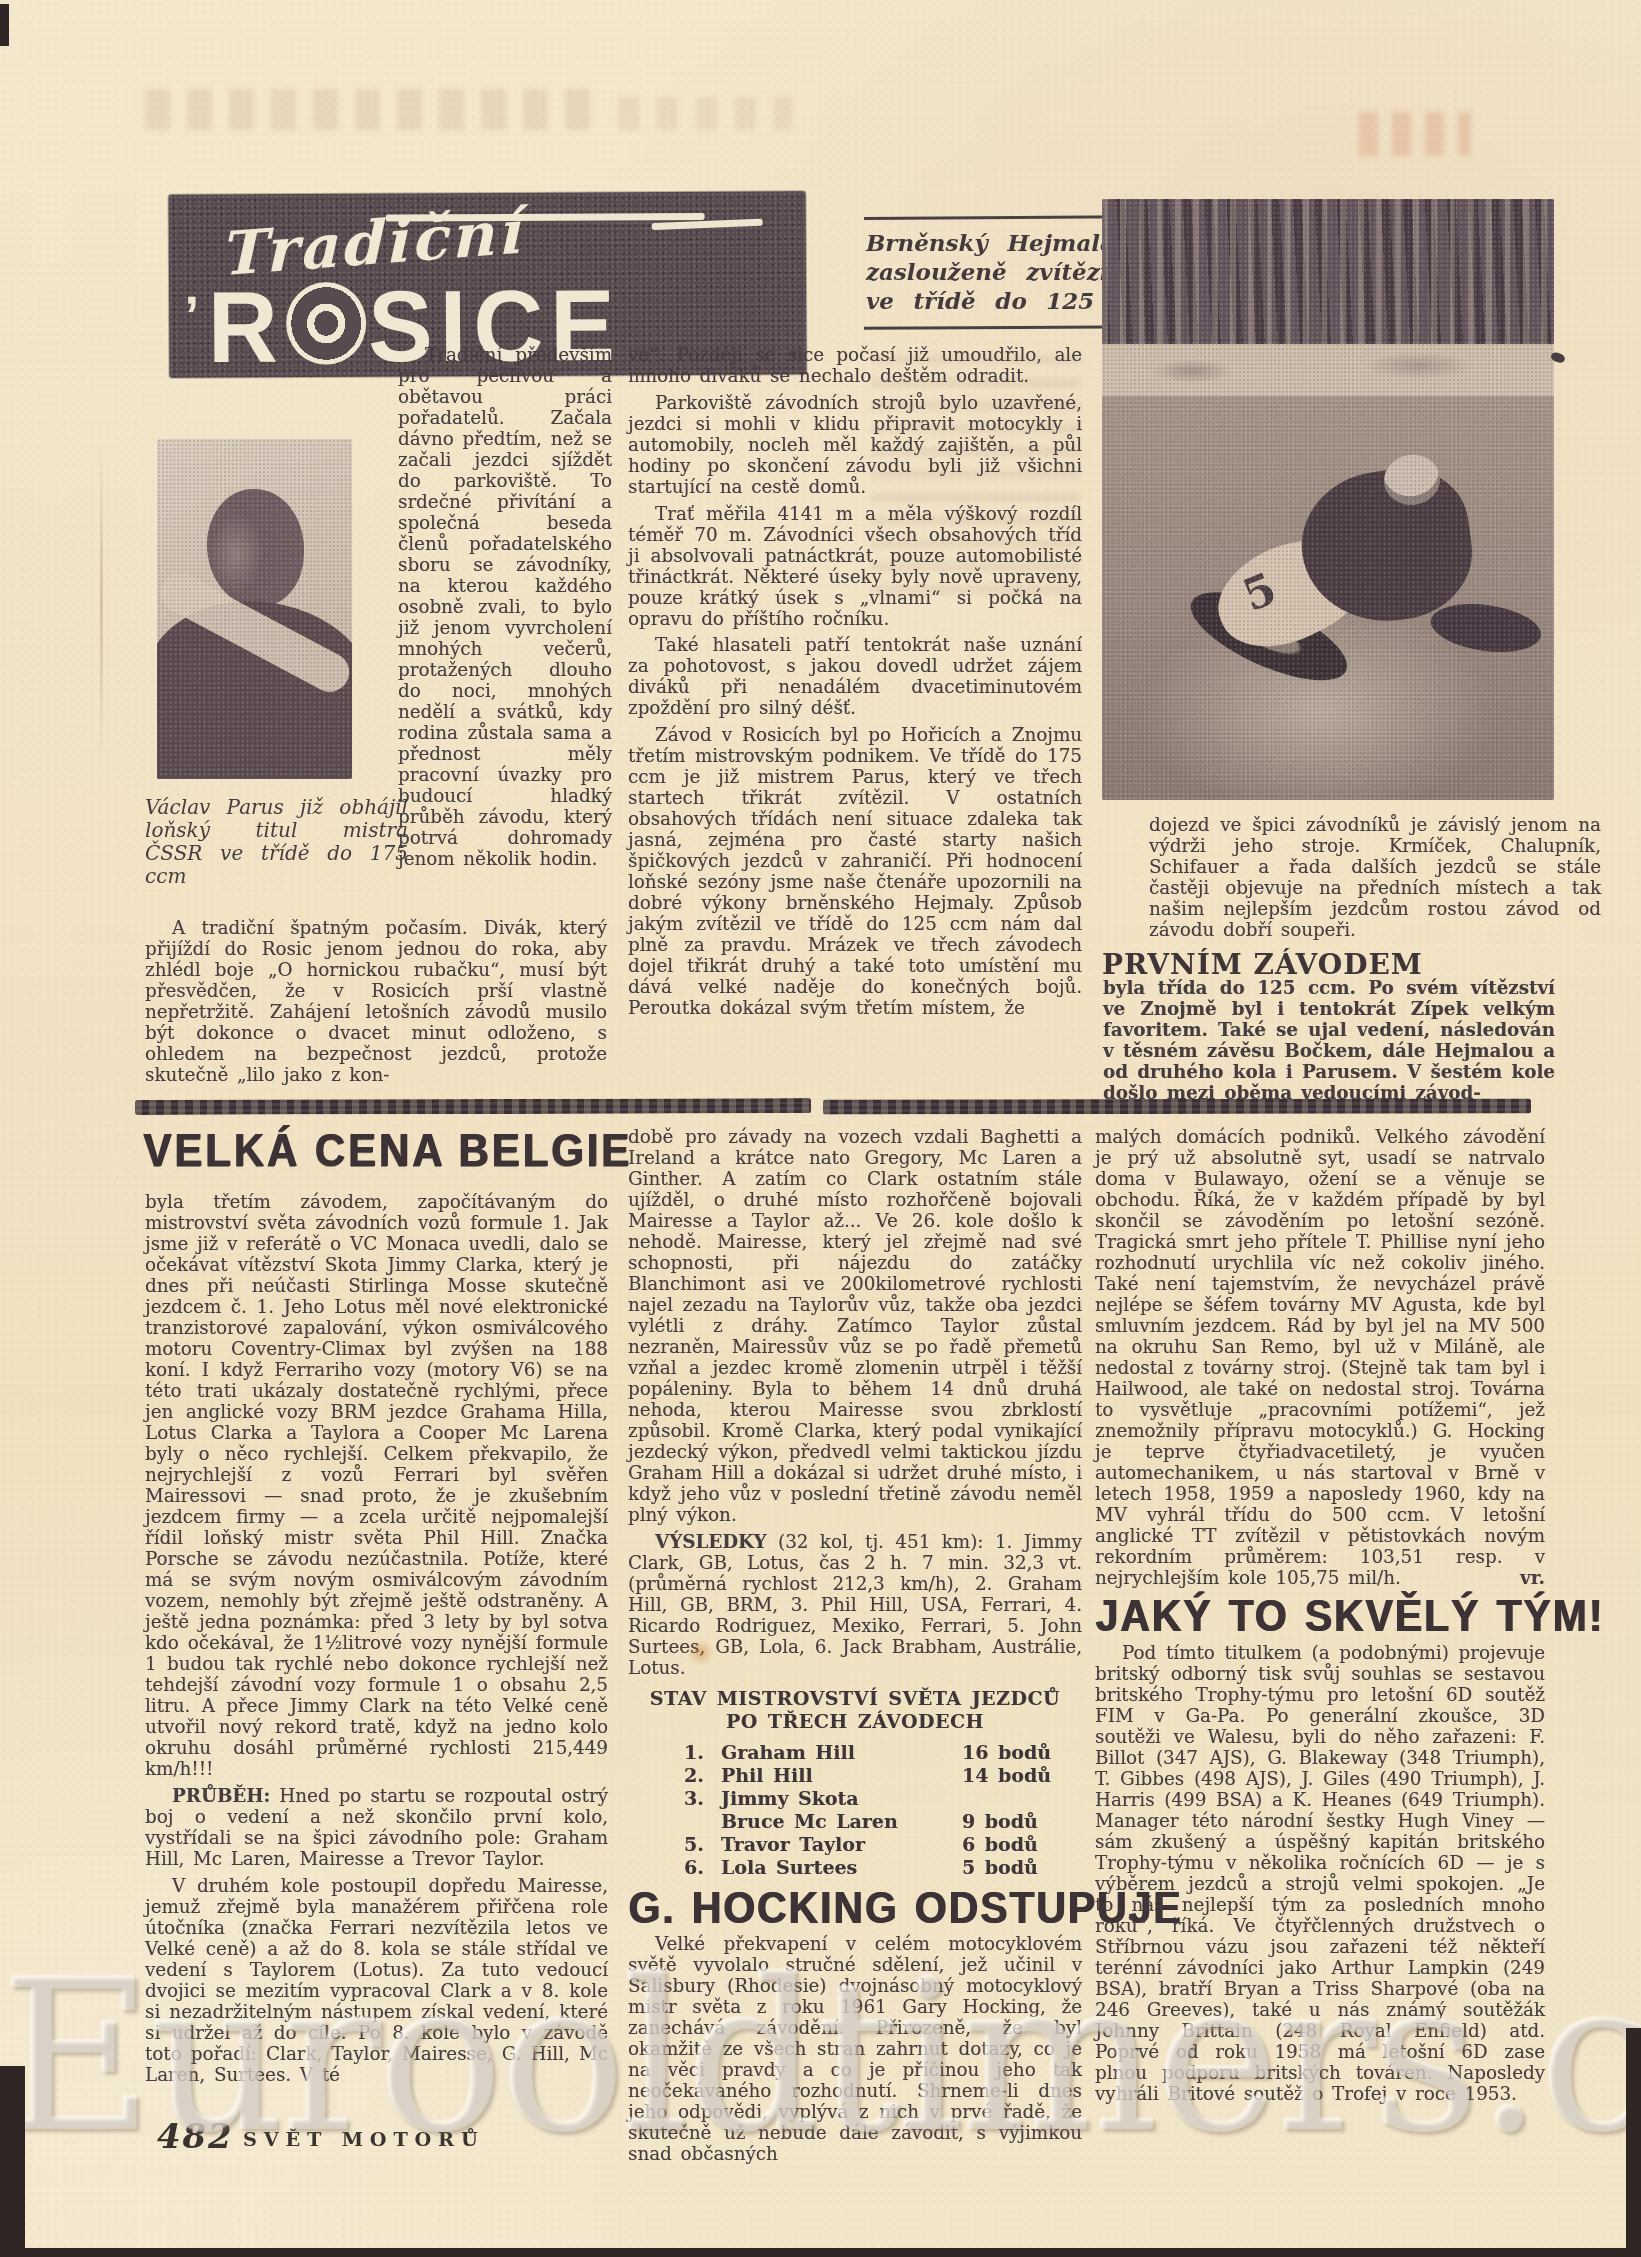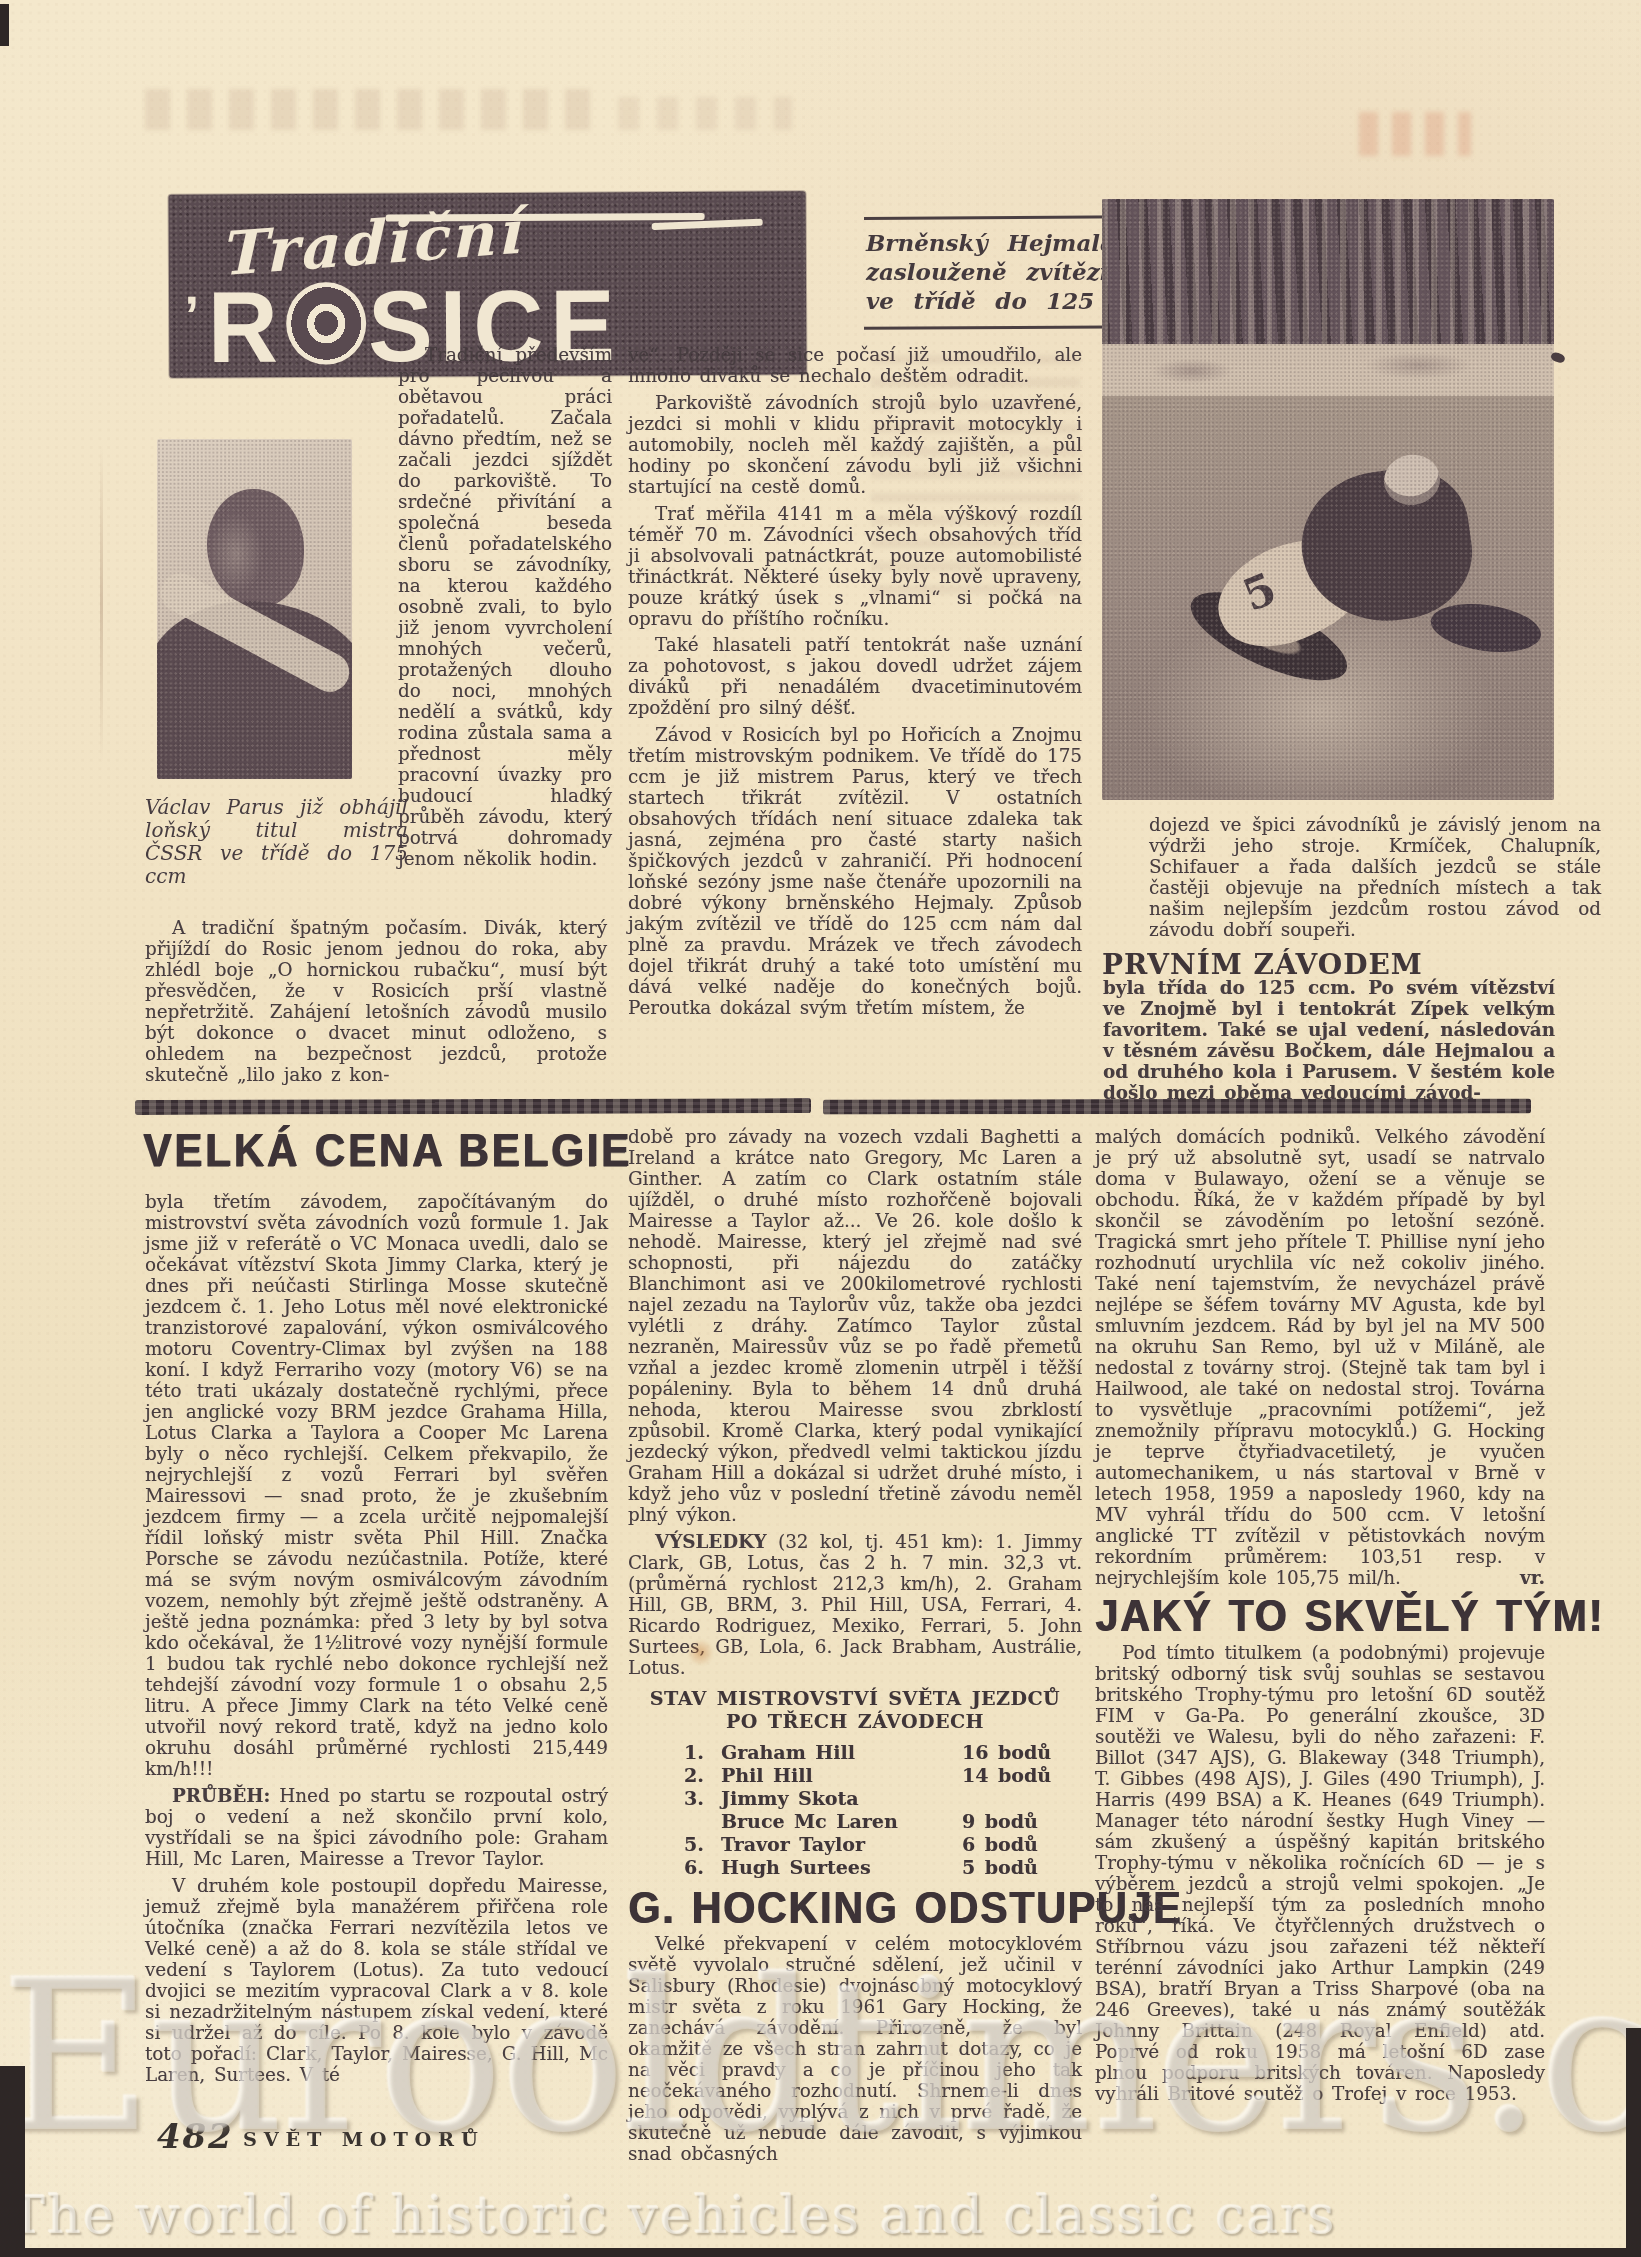--- a/index.html
+++ b/index.html
@@ -248,21 +248,21 @@
           <span class="stav-name">Bruce Mc Laren</span>
           <span class="stav-pts">9 bodů</span>
         </div>
         <div class="stav-row">
           <span class="stav-pos">5.</span>
           <span class="stav-name">Travor Taylor</span>
           <span class="stav-pts">6 bodů</span>
         </div>
         <div class="stav-row">
           <span class="stav-pos">6.</span>
-          <span class="stav-name">Hugh Surtees</span>
+          <span class="stav-name">Lola Surtees</span>
           <span class="stav-pts">5 bodů</span>
         </div>
       </div>
     <div class="inhead">G. HOCKING ODSTUPUJE</div>
     <p class="par ind">Velké překvapení v celém motocyklovém světě vyvolalo stručné sdělení, jež učinil v Salisbury (Rhodesie) dvojnásobný motocyklový mistr světa z roku 1961 Gary Hocking, že zanechává závodění. Přirozeně, že byl okamžitě ze všech stran zahrnut dotazy, co je na věci pravdy a co je příčinou jeho tak neočekávaného rozhodnutí. Shrneme-li dnes jeho odpovědi, vyplývá z nich v prvé řadě, že skutečně už nebude dále závodit, s výjimkou snad občasných</p>
   </div>
 
   <div class="abs colC body-txt">
     <p class="par"><span>malých domácích podniků. Velkého závodění je prý už absolutně syt, usadí se natrvalo doma v Bulawayo, ožení se a věnuje se obchodu. Říká, že v každém případě by byl skončil se závoděním po letošní sezóně. Tragická smrt jeho přítele T. Phillise nyní jeho rozhodnutí urychlila víc než cokoliv jiného. Také není tajemstvím, že nevycházel právě nejlépe se šéfem továrny MV Agusta, kde byl smluvním jezdcem. Rád by byl jel na MV 500 na okruhu San Remo, byl už v Miláně, ale nedostal z továrny stroj. (Stejně tak tam byl i Hailwood, ale také on nedostal stroj. Továrna to vysvětluje „pracovními potížemi“, jež znemožnily přípravu motocyklů.) G. Hocking je teprve čtyřiadvacetiletý, je vyučen automechanikem, u nás startoval v Brně v letech 1958, 1959 a naposledy 1960, kdy na MV vyhrál třídu do 500 ccm. V letošní anglické TT zvítězil v pětistovkách novým rekordním průměrem: 103,51 resp. v nejrychlejším kole 105,75 mil/h.</span> <span class="sig">vr.</span></p>
     <div class="inhead">JAKÝ TO SKVĚLÝ TÝM!</div>
@@ -274,20 +274,19 @@
 
   <div class="abs ghost" style="left:145px;top:89px;width:454px;height:41px;background:repeating-linear-gradient(90deg,rgba(168,128,108,.16) 0 25px,transparent 25px 42px);"></div>
   <div class="abs ghost" style="left:618px;top:97px;width:174px;height:33px;background:repeating-linear-gradient(90deg,rgba(168,128,108,.13) 0 21px,transparent 21px 39px);"></div>
   <div class="abs ghost" style="left:1359px;top:112px;width:112px;height:44px;background:repeating-linear-gradient(90deg,rgba(200,96,66,.20) 0 19.3px,transparent 19.3px 33px);"></div>
   <div class="abs ghost" style="left:871px;top:355px;width:209px;height:243px;background:repeating-linear-gradient(180deg,rgba(142,112,100,.10) 0 8.7px,transparent 8.7px 23px);"></div>
   <div class="abs crease"></div>
   <div class="abs stain"></div>
   <div class="abs fleck"></div>
 
   <div class="abs wm-big">Eurooldtimers.com</div>
-  <div class="abs wm-small">The world of historic vehicles and classic cars</div>
 
   <div class="abs edge" style="left:1626px;top:2028px;width:15.4px;height:230px;"></div>
   <div class="abs edge" style="left:0;top:2066px;width:25px;height:191px;"></div>
   <div class="abs edge" style="left:19.3px;top:2248px;width:1622px;height:9.7px;"></div>
   <div class="abs edge" style="left:0;top:3.9px;width:8.7px;height:42px;"></div>
 </div>
 
 
 </body></html>

